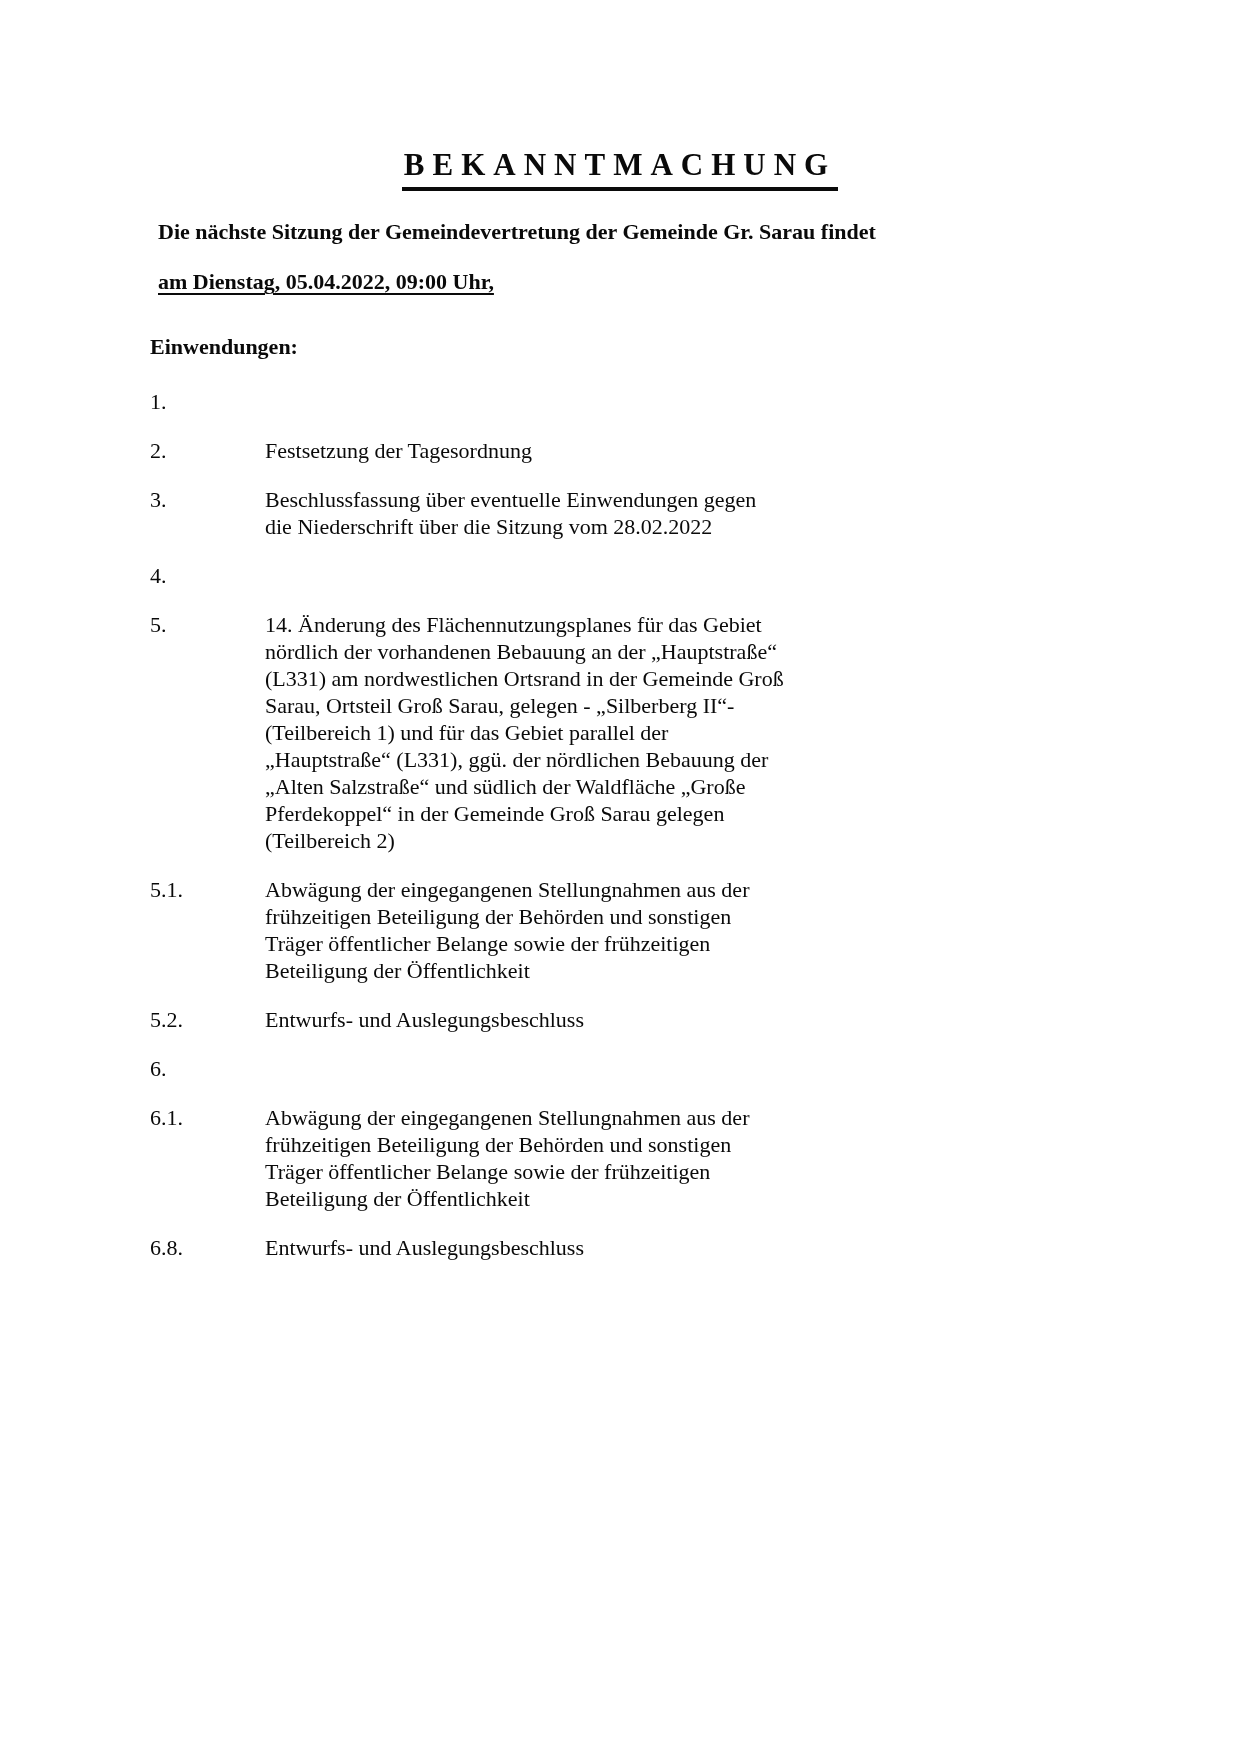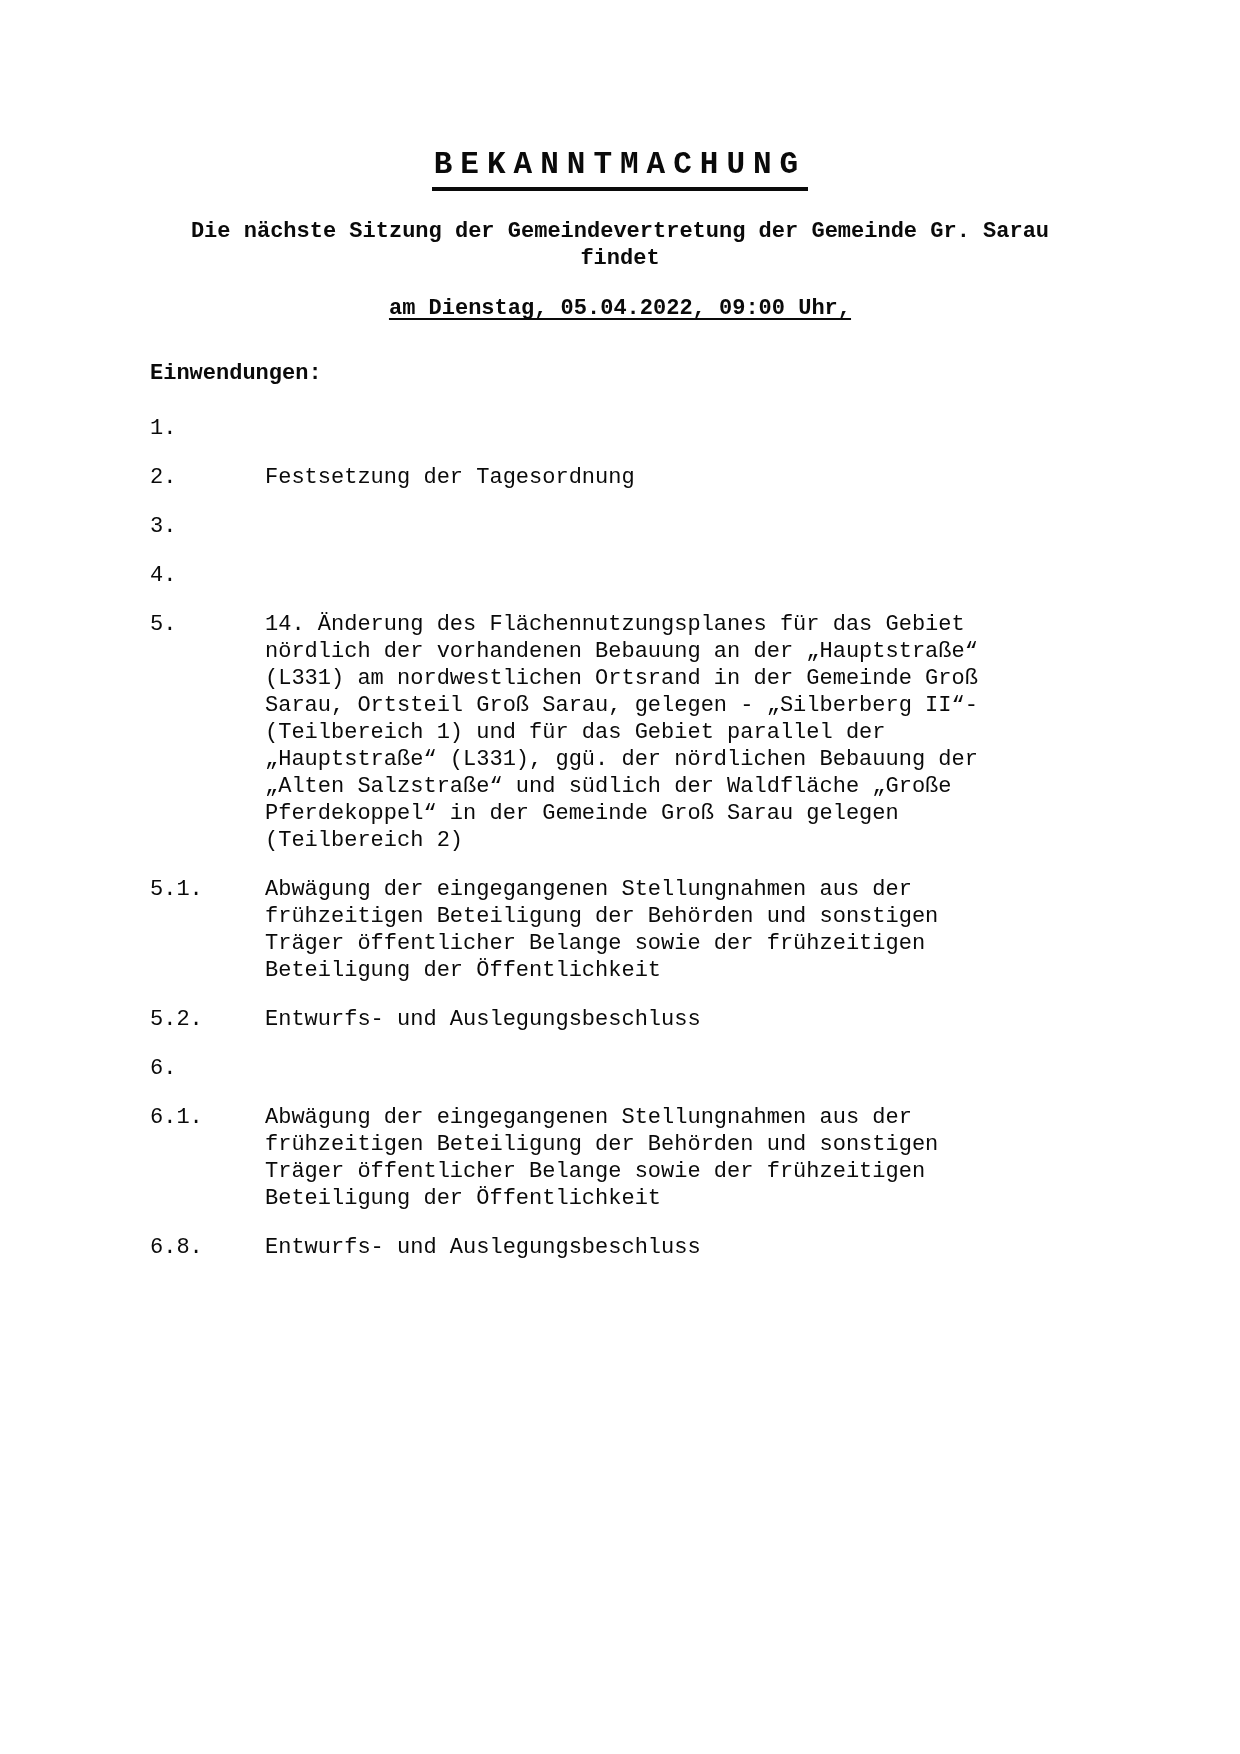--- a/index.html
+++ b/index.html
@@ -7,41 +7,40 @@
     padding: 0;
     background: #ffffff;
   }
   .page {
     width: 1240px;
     height: 1754px;
     box-sizing: border-box;
     margin: 0 auto;
     background: #ffffff;
     color: #0a0a0a;
-    font-family: Liberation Mono, monospace;
+    font-family: Liberation Serif, serif;
     padding: 146px 150px 0 150px;
     overflow: hidden;
   }
   .title-row {
     text-align: center;
     margin: 0 0 27px 0;
   }
   .doc-title {
     display: inline-block;
     font-size: 31px;
     font-weight: bold;
     letter-spacing: 8px;
     line-height: 1.2;
     border-bottom: 4px solid #0a0a0a;
     padding: 0 2px 4px 2px;
     white-space: nowrap;
   }
   .intro {
     margin: 8px;
-    text-align: center;
     font-size: 22px;
     font-weight: bold;
     line-height: 27px;
   }
   .intro.gap-a { margin-bottom: 23px; }
   .intro.gap-b { margin-bottom: 18px; }
   .intro.underlined {
     text-decoration: underline;
     text-decoration-thickness: 2px;
     text-underline-offset: 4px;
@@ -91,20 +90,22 @@
       <div class="agenda-number">1.</div>
     </div>
 
     <div class="agenda-item">
       <div class="agenda-number">2.</div>
       <div class="agenda-text">Festsetzung der Tagesordnung</div>
     </div>
 
     <div class="agenda-item">
       <div class="agenda-number">3.</div>
+      <div class="agenda-text">Beschlussfassung über eventuelle Einwendungen gegen
+die Niederschrift über die Sitzung vom 28.02.2022</div>
     </div>
 
     <div class="agenda-item">
       <div class="agenda-number">4.</div>
     </div>
 
     <div class="agenda-item">
       <div class="agenda-number">5.</div>
       <div class="agenda-text">14. Änderung des Flächennutzungsplanes für das Gebiet
 nördlich der vorhandenen Bebauung an der „Hauptstraße“

